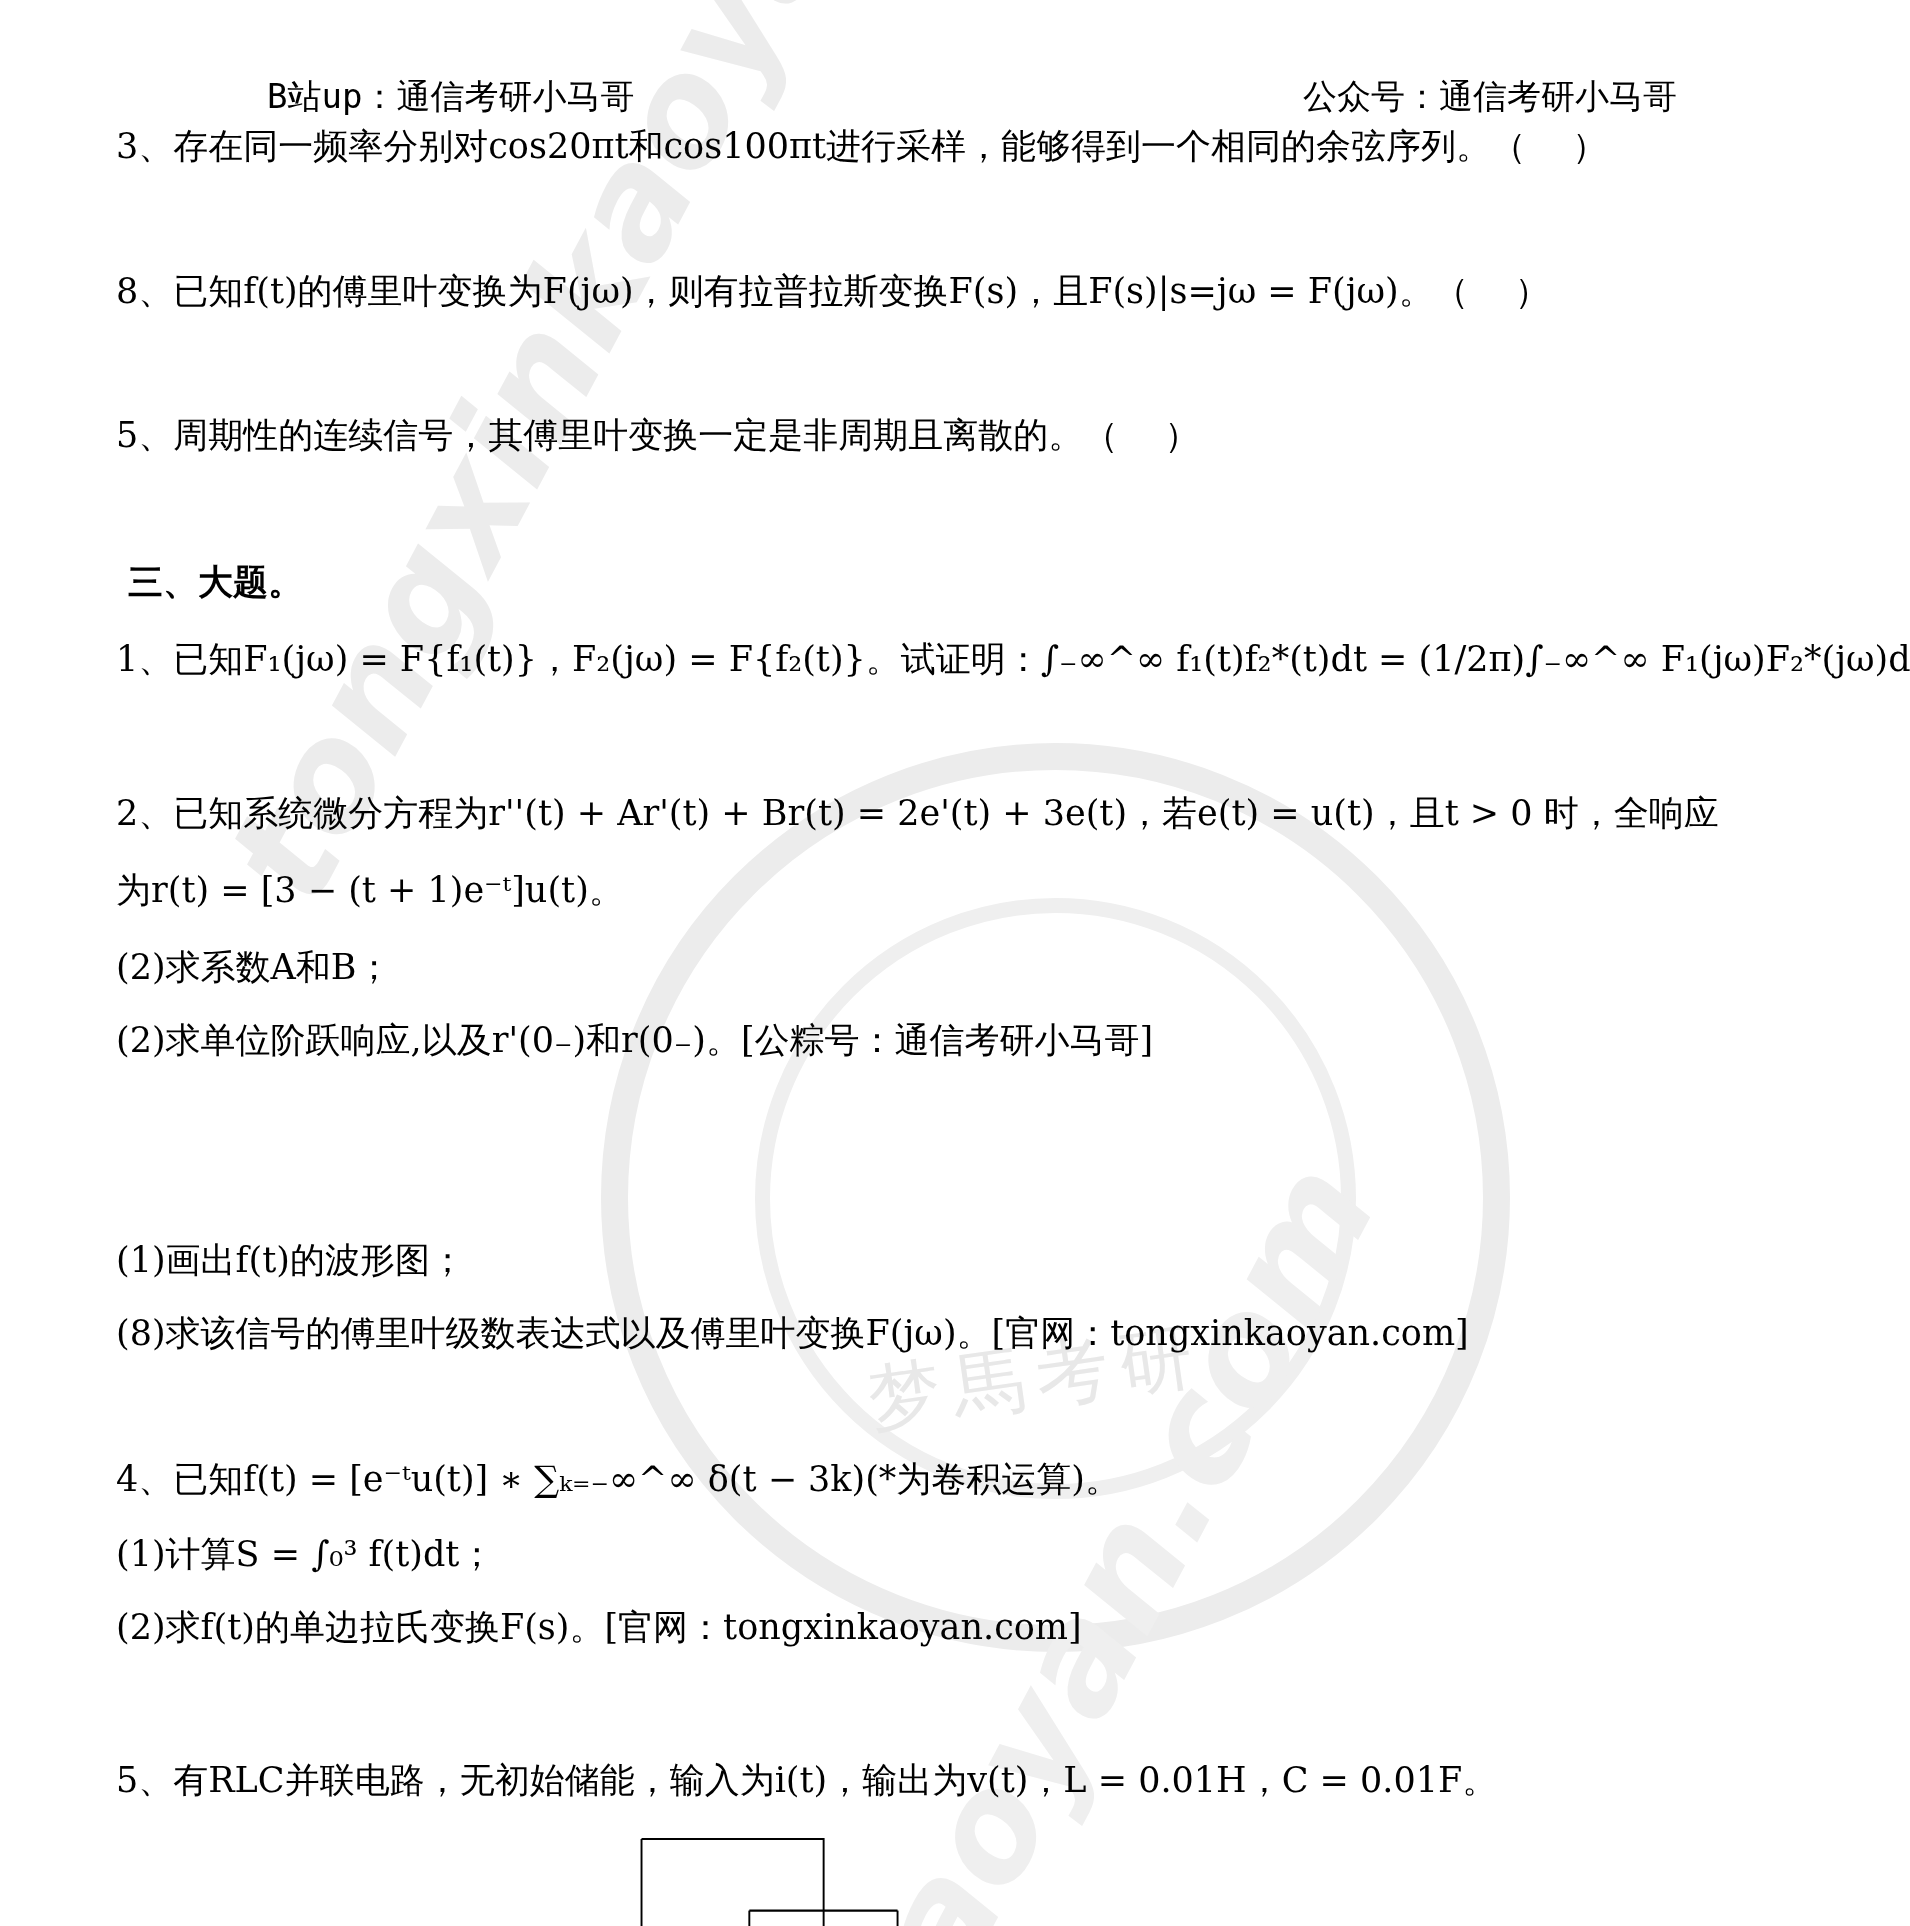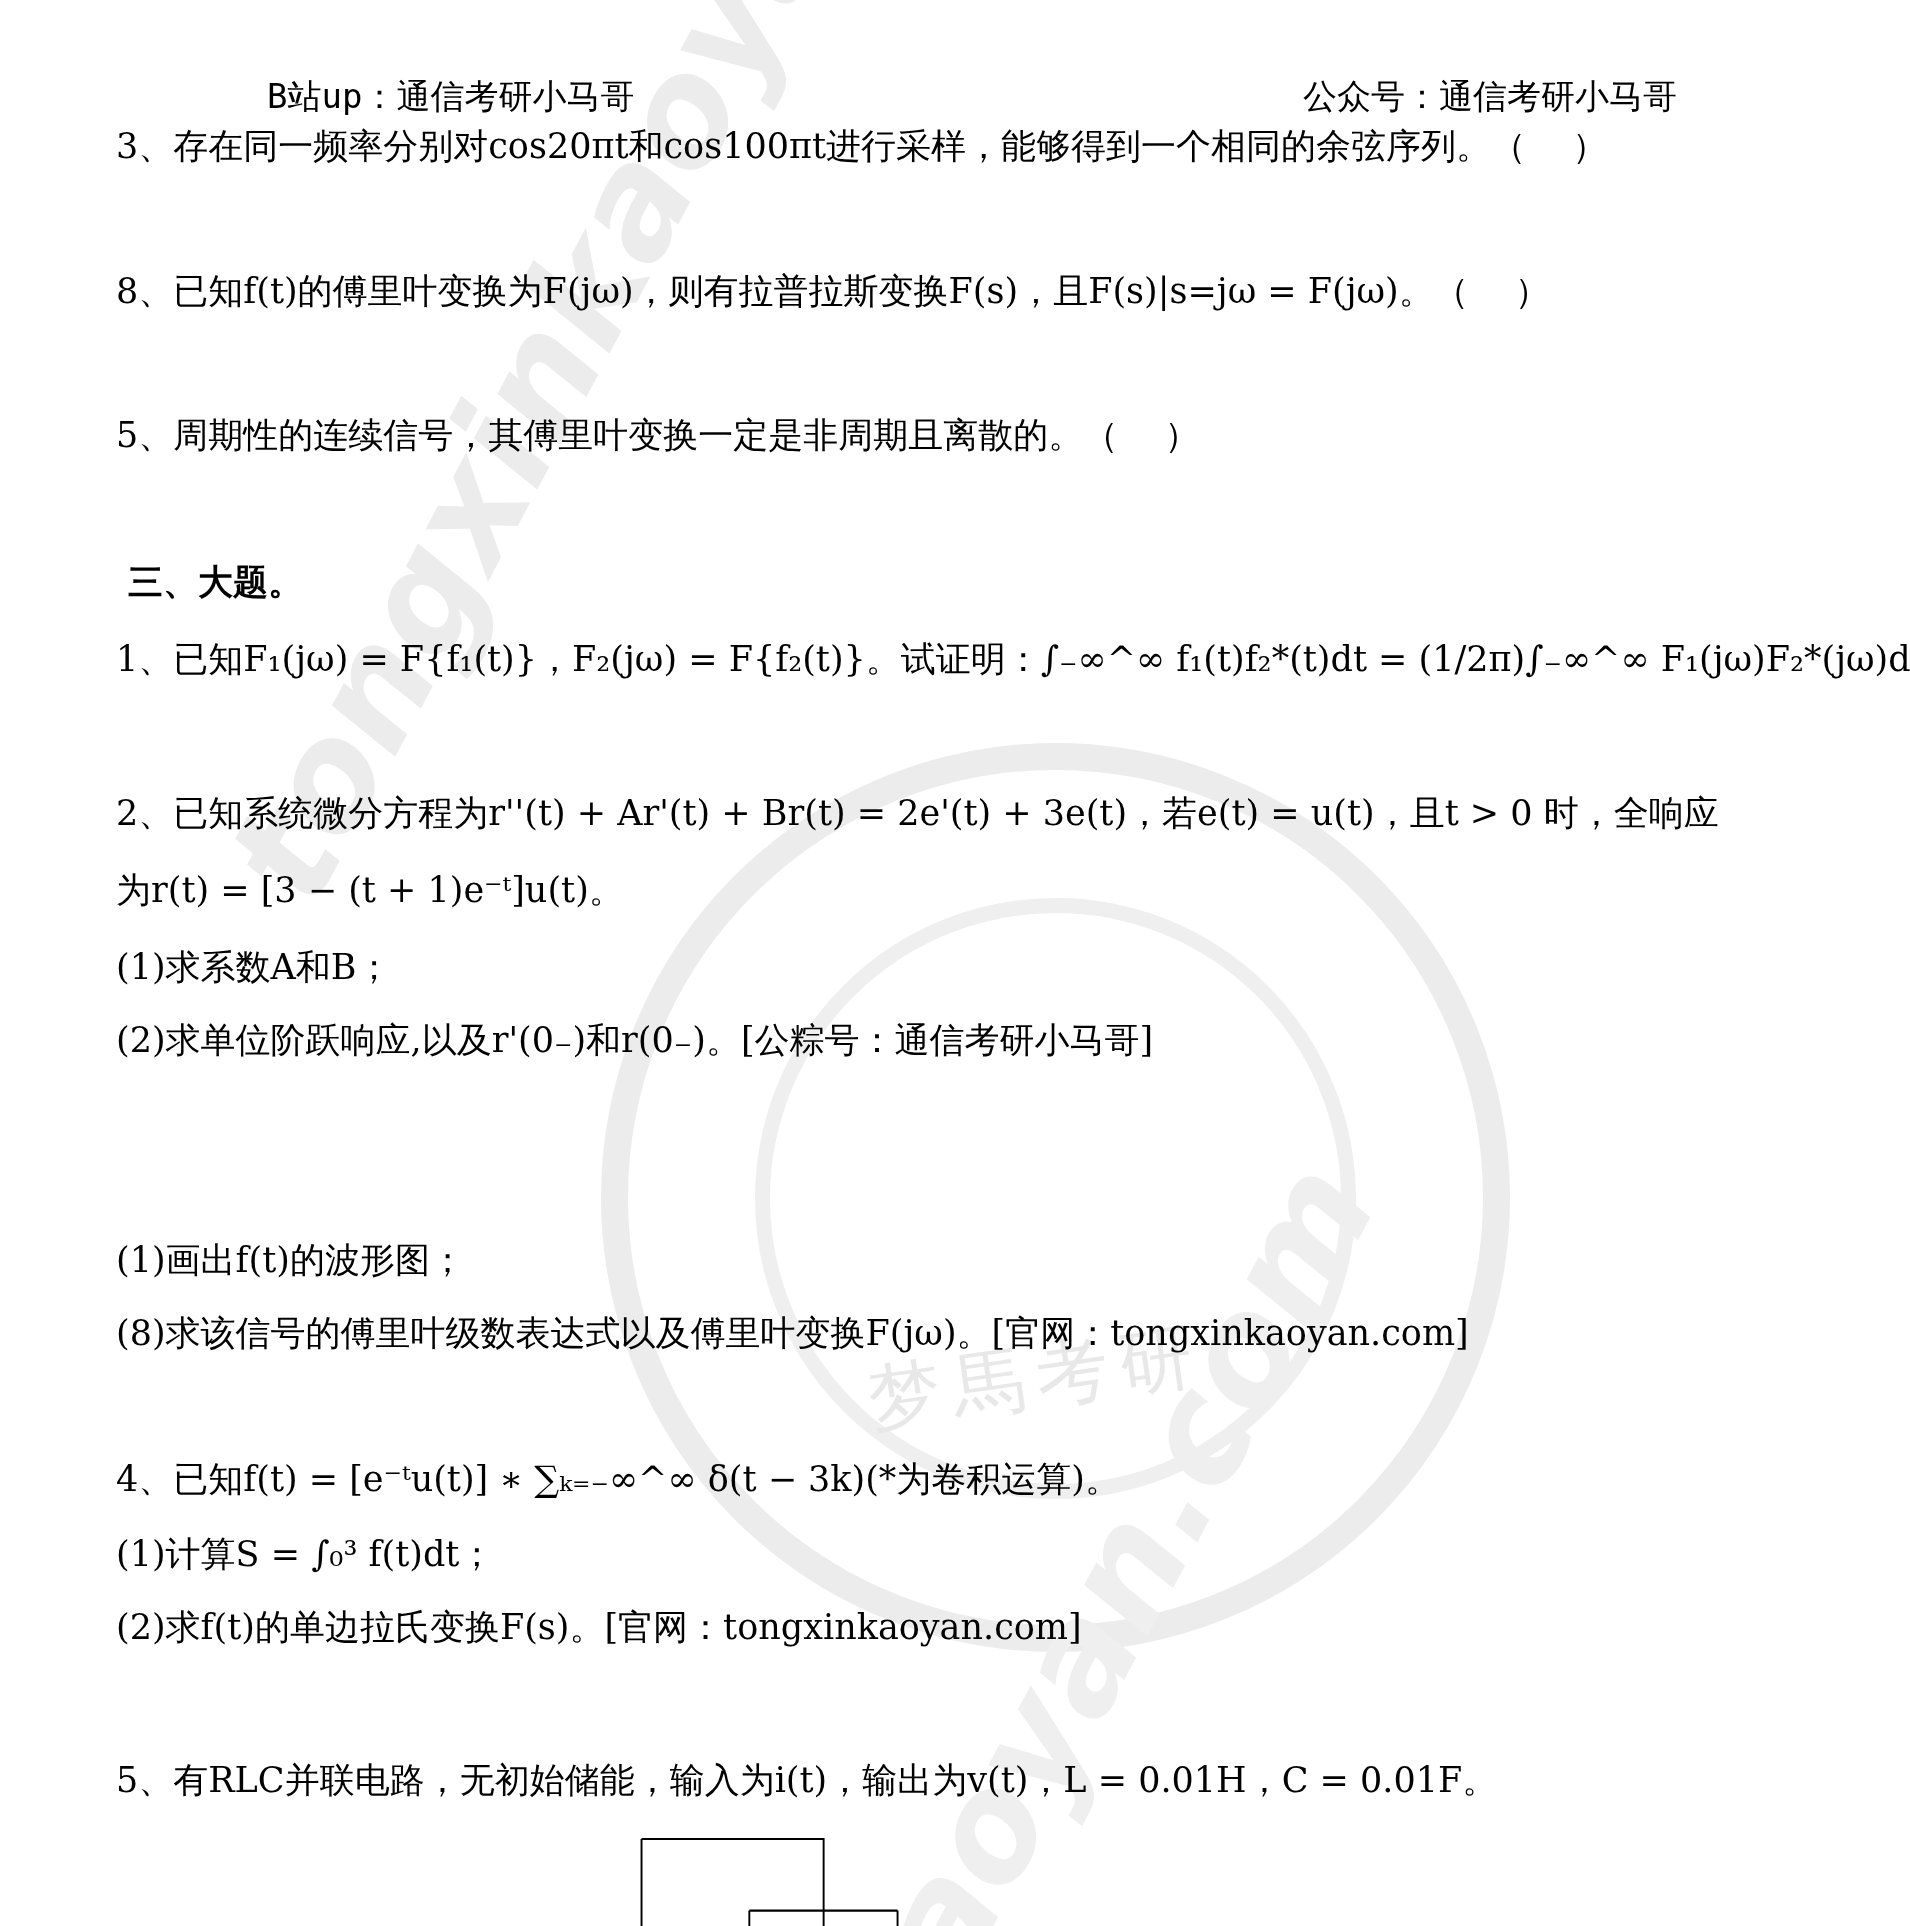--- a/index.html
+++ b/index.html
@@ -37,21 +37,21 @@
     <div class="line" style="top:123px;">3、存在同一频率分别对cos20πt和cos100πt进行采样，能够得到一个相同的余弦序列。（　 ）</div>
     <div class="line" style="top:268px;">8、已知f(t)的傅里叶变换为F(jω)，则有拉普拉斯变换F(s)，且F(s)|s=jω = F(jω)。（　 ）</div>
     <div class="line" style="top:412px;">5、周期性的连续信号，其傅里叶变换一定是非周期且离散的。（　 ）</div>
 
     <div class="line bold" style="top:559px;margin-left:12px;">三、大题。</div>
 
     <div class="line" style="top:636px;">1、已知F₁(jω) = F{f₁(t)}，F₂(jω) = F{f₂(t)}。试证明：∫₋∞^∞ f₁(t)f₂*(t)dt = (1/2π)∫₋∞^∞ F₁(jω)F₂*(jω)dω。</div>
 
     <div class="line" style="top:790px;">2、已知系统微分方程为r''(t) + Ar'(t) + Br(t) = 2e'(t) + 3e(t)，若e(t) = u(t)，且t &gt; 0 时，全响应</div>
     <div class="line" style="top:867px;">为r(t) = [3 − (t + 1)e⁻ᵗ]u(t)。</div>
-    <div class="line" style="top:944px;">(1)求系数A和B；</div>
+    <div class="line" style="top:944px;">(2)求系数A和B；</div>
     <div class="line" style="top:1017px;">(2)求单位阶跃响应,以及r'(0₋)和r(0₋)。[公粽号：通信考研小马哥]</div>
 
     <div class="line" style="top:1237px;">(1)画出f(t)的波形图；</div>
     <div class="line" style="top:1310px;">(8)求该信号的傅里叶级数表达式以及傅里叶变换F(jω)。[官网：tongxinkaoyan.com]</div>
 
     <div class="line" style="top:1456px;">4、已知f(t) = [e⁻ᵗu(t)] ∗ ∑ₖ₌₋∞^∞ δ(t − 3k)(*为卷积运算)。</div>
     <div class="line" style="top:1531px;">(1)计算S = ∫₀³ f(t)dt；</div>
     <div class="line" style="top:1604px;">(2)求f(t)的单边拉氏变换F(s)。[官网：tongxinkaoyan.com]</div>
 
     <div class="line" style="top:1757px;">5、有RLC并联电路，无初始储能，输入为i(t)，输出为v(t)，L = 0.01H，C = 0.01F。</div>

